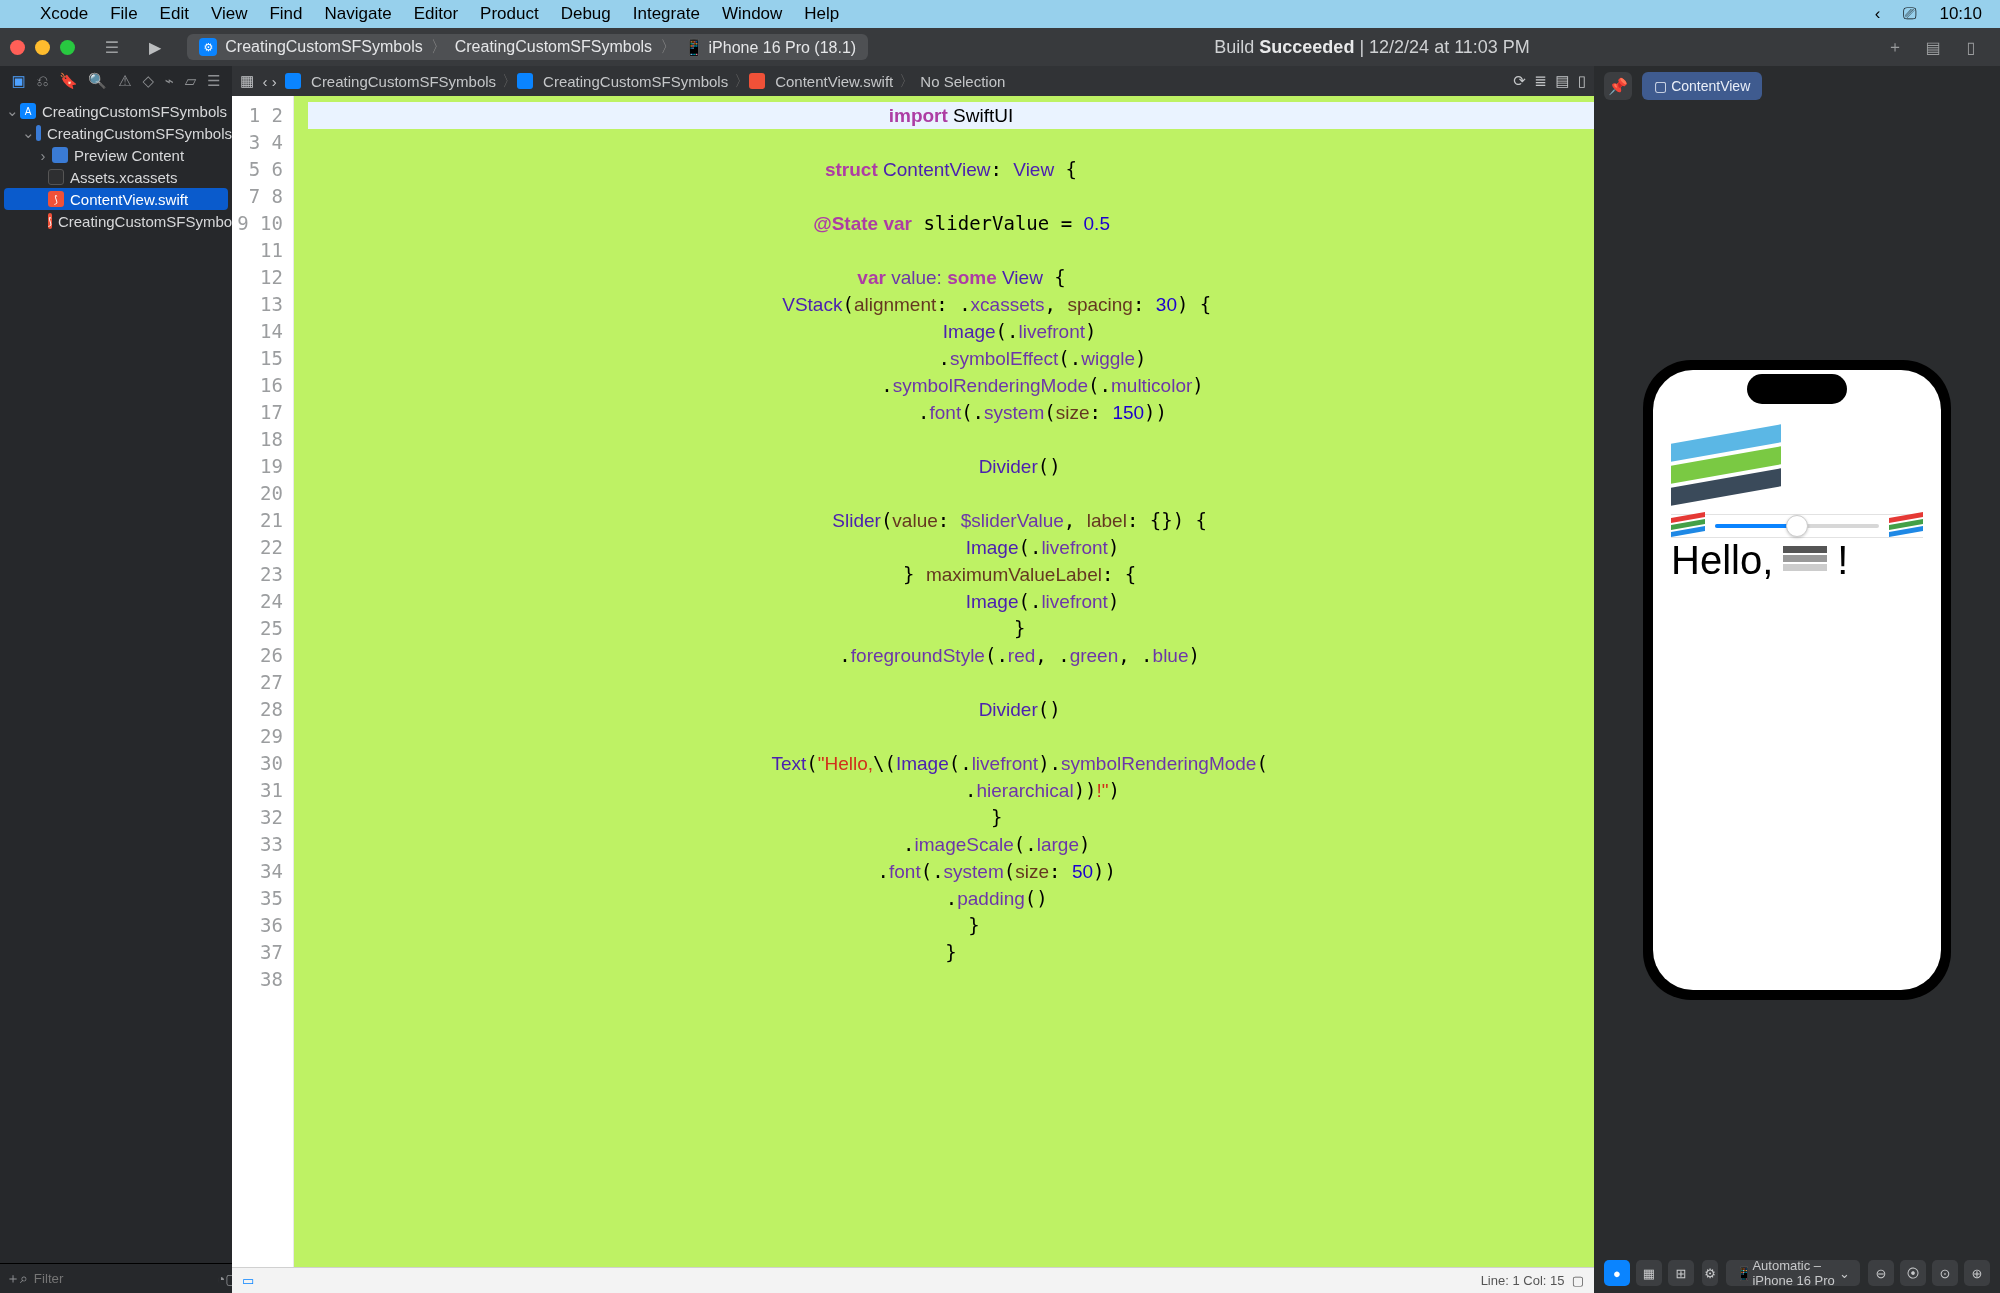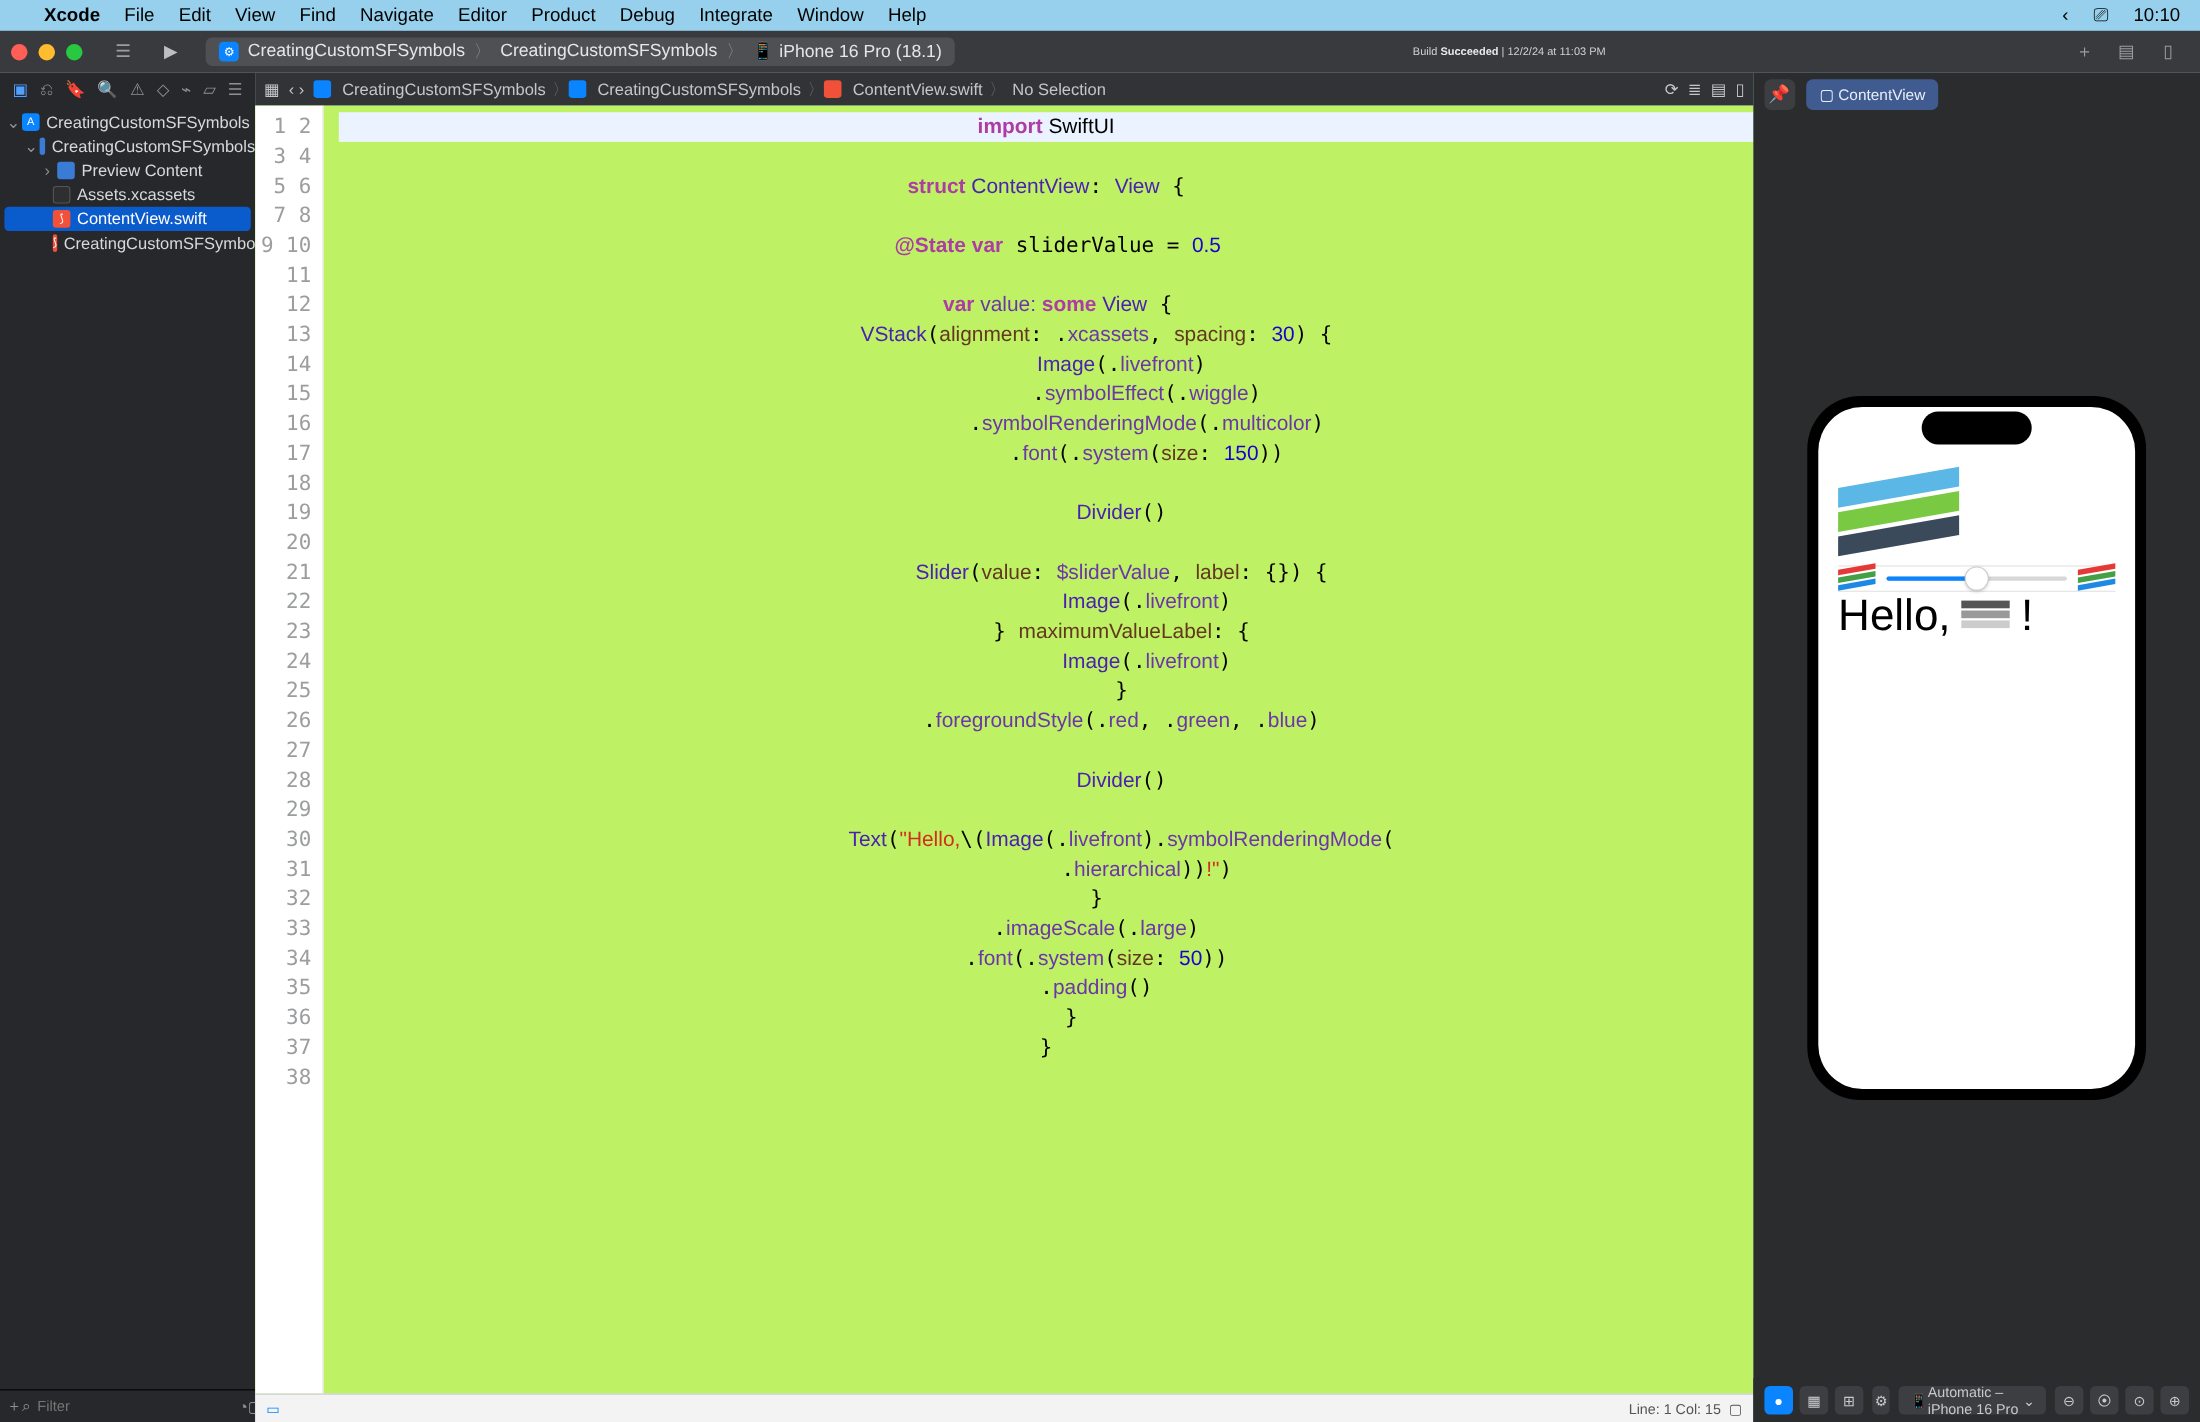--- a/index.html
+++ b/index.html
@@ -1,40 +1,40 @@
 <!DOCTYPE html>
 <html><head>
 <meta charset="utf-8">
 <style>
 * { margin: 0; padding: 0; box-sizing: border-box; font-family: -apple-system, 'SF Pro', 'Helvetica Neue', Arial, sans-serif; }
 html, body { width: 2000px; height: 1293px; overflow: hidden; background: #9ec9e0; }
 
 
 .menubar { height: 28px; background: #97d0ec; display: flex; align-items: center; padding: 0 18px; font-size: 17px; color: #000; }
 .menubar .apple { font-size: 18px; margin-right: 22px; }
-.menubar .app { font-weight: 700; margin-right: 22px; }
+.menubar .app { font-weight: 400; margin-right: 22px; }
 .menubar .m { margin-right: 22px; }
 .menubar .spacer { flex: 1; }
 .menubar .right span { margin-left: 18px; }
 
 
 .window { position: absolute; left: 0; top: 28px; right: 0; bottom: 0; display: flex; flex-direction: column; }
 
 .titlebar { height: 38px; background: #383a3d; display: flex; align-items: center; padding: 0 10px; color: #cfd1d3; font-size: 16px; }
 .traffic { display: flex; gap: 10px; margin-right: 18px; }
 .dot { width: 15px; height: 15px; border-radius: 50%; }
 .dot.r { background: #ff5f57; } .dot.y { background: #febc2e; } .dot.g { background: #28c840; }
 .tb-btn { width: 30px; height: 24px; display: flex; align-items: center; justify-content: center; color: #9b9d9f; margin: 0 4px; }
 .play { color: #bcbec0; margin: 0 18px; }
 
 .projpill { height: 26px; background: #4e5053; border-radius: 6px; display: flex; align-items: center; padding: 0 12px; margin-left: 8px; color: #e5e6e8; }
 .projpill .ic { width: 18px; height: 18px; background: #0a84ff; border-radius: 4px; margin-right: 8px; display: flex; align-items: center; justify-content: center; font-size: 11px; color: #fff; }
 .projpill .sep { margin: 0 8px; color: #888; }
 
-.status { flex: 1; text-align: center; color: #cfd1d3; font-size: 10px; }
+.status { flex: 1; text-align: center; color: #cfd1d3; font-size: 18px; }
 .status .b { font-weight: 600; color: #e8e9ea; }
 
 
 .body { flex: 1; display: flex; }
 
 
 .nav { width: 232px; background: #26282b; display: flex; flex-direction: column; }
 .nav-toolbar { height: 30px; display: flex; align-items: center; justify-content: space-around; padding: 0 6px; }
 .nav-toolbar span { color: #8e9093; font-size: 15px; }
 .nav-toolbar .sel { color: #4ea1ff; }

